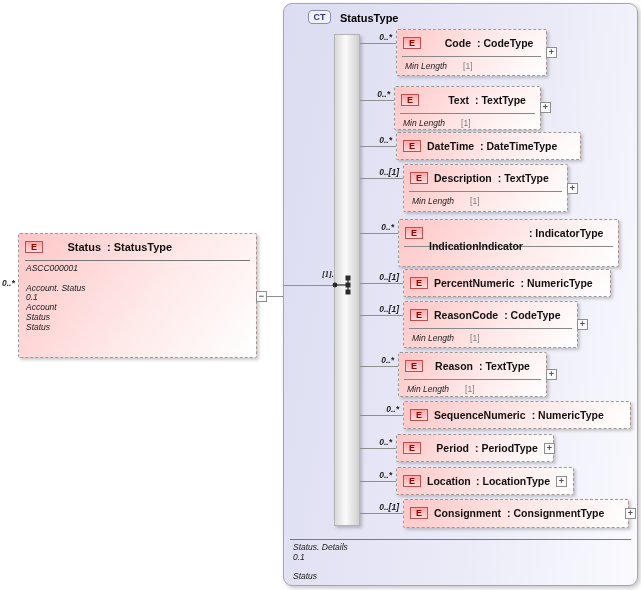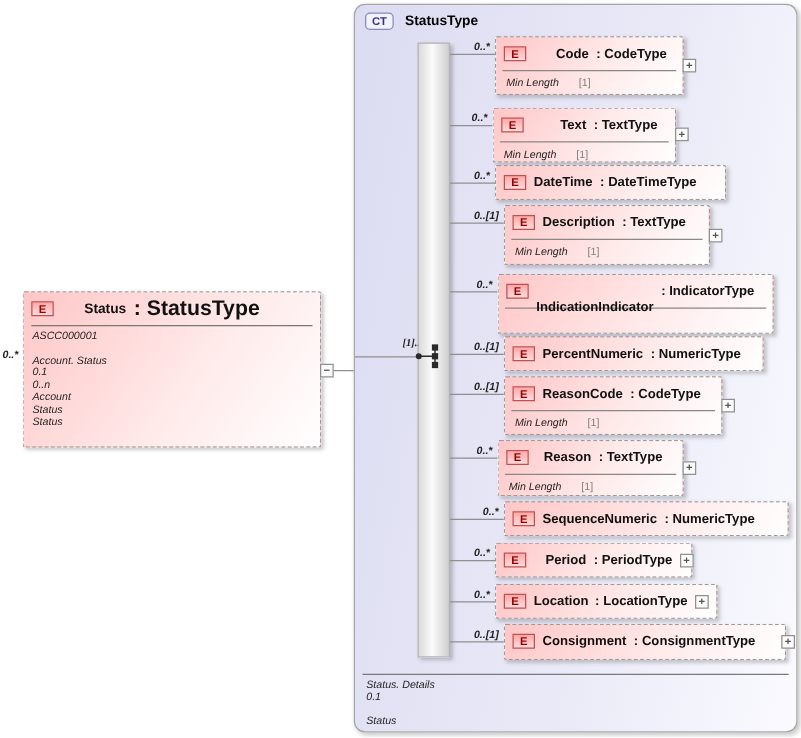--- a/index.html
+++ b/index.html
@@ -40,21 +40,21 @@
   .src-box{position:absolute;left:18px;top:233px;width:239px;height:125px;}
   .src-sep{border-top:1px solid #777;margin:0 6px;}
   .ann{padding:3px 7px 0 7px;font:italic 8.5px/9.8px "Liberation Sans",sans-serif;color:#222;}
   .ann div{min-height:9.8px;white-space:nowrap;}
 
   
   .ct-box{position:absolute;left:283px;top:3px;width:355px;height:583px;
           border:1px solid #a6a6a6;border-radius:9px;
           background:linear-gradient(100deg,#dcdcf2 0%,#e9e9f7 55%,#fafaff 100%);
           box-shadow:2px 2px 4px rgba(90,90,90,.35);}
-  .ct-header{position:absolute;left:8px;top:6px;display:flex;align-items:center;gap:9px;}
+  .ct-header{position:absolute;left:24px;top:6px;display:flex;align-items:flex-end;gap:9px;}
   .ct-badge{width:23px;height:14px;border:1px solid #8a8ab8;border-radius:4px;
             background:#f2f2fc;color:#333380;font:bold 9px/12px "Liberation Sans",sans-serif;
             text-align:center;}
   .ct-title{font:bold 11px "Liberation Sans",sans-serif;color:#000;}
   .spine{position:absolute;left:50px;top:30px;width:26px;height:492px;
          border:1px solid #b3b3b3;
          background:linear-gradient(to right,#dadada 0%,#fbfbfb 45%,#cfcfcf 100%);
          box-shadow:2px 2px 3px rgba(90,90,90,.35);}
   .ct-footer-sep{position:absolute;left:6px;right:6px;top:535px;height:1px;background:#7a7a7a;}
   .ct-footer{position:absolute;left:9px;top:539px;
@@ -66,29 +66,28 @@
 <body>
 
 <div class="screen">
 
   <div class="card-label" style="left:2px;top:278px;width:22px;text-align:left;">0..*</div>
 
   <div class="ebox src-box">
     <div class="ebox-header">
       <span class="e-badge">E</span>
       <span class="e-name" style="min-width:52px;font-size:11px;">Status</span>
-      <span class="e-type" style="font-size:17px;"><span>:</span> <span>StatusType</span></span>
+      <span class="e-type" style="font-size:11px;"><span>:</span> <span>StatusType</span></span>
     </div>
     <div class="src-sep"></div>
     <div class="ann">
       <div>ASCC000001</div>
       <div></div>
       <div>Account. Status</div>
       <div>0.1</div>
-      <div>0..n</div>
       <div>Account</div>
       <div>Status</div>
       <div>Status</div>
     </div>
   </div>
 
   <div class="conn" style="left:257px;top:296px;width:26px;"></div>
   <div class="minus-box" style="left:256px;top:291px;">−</div>
 
   <div class="ct-box">

